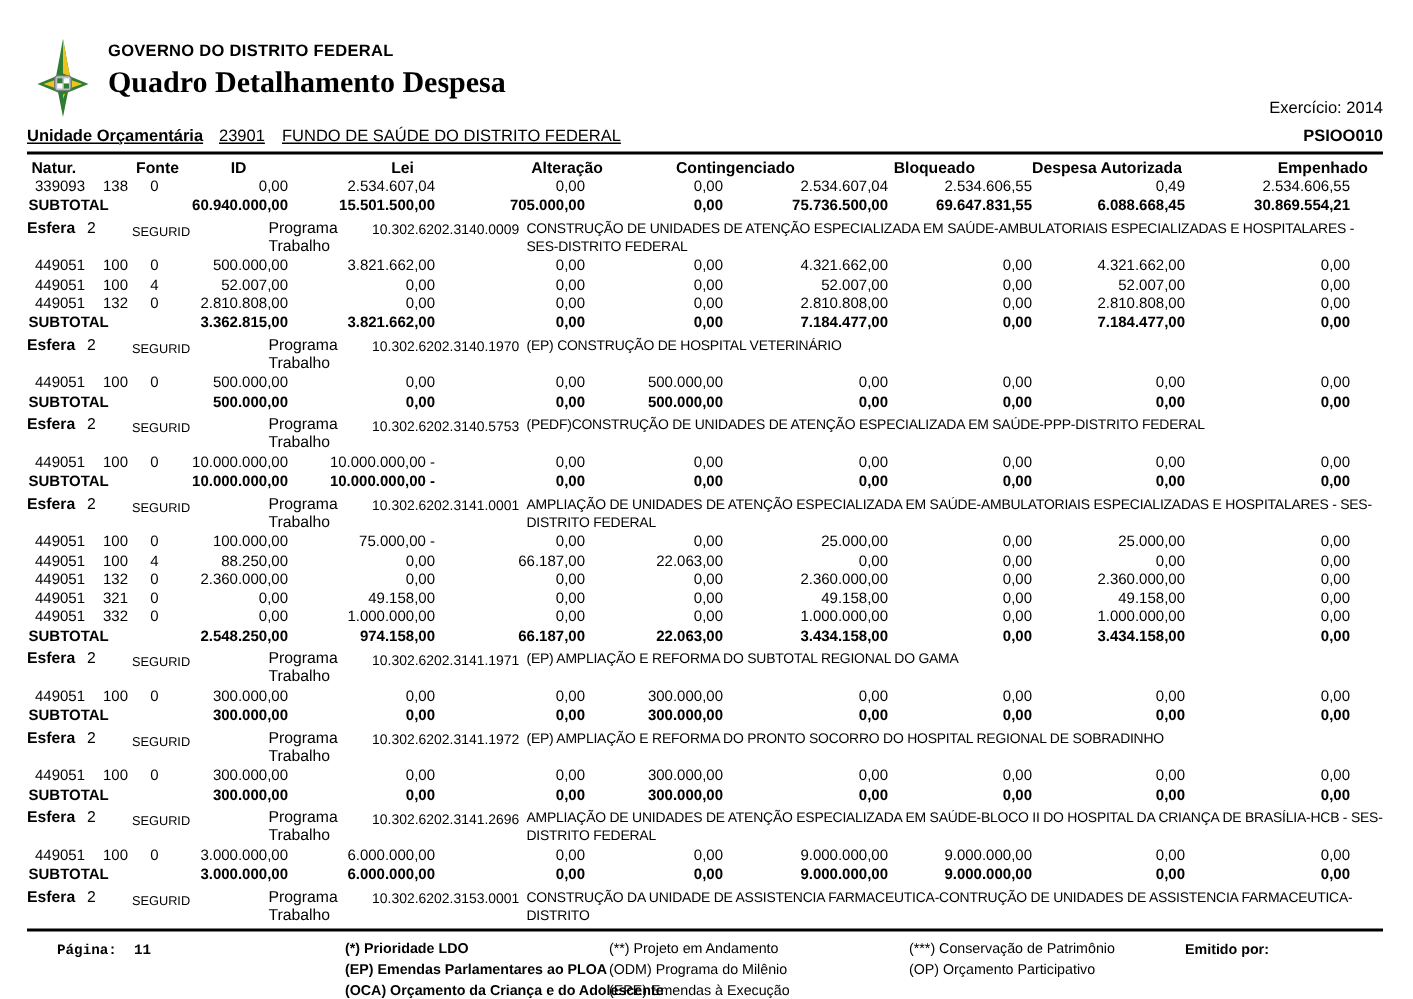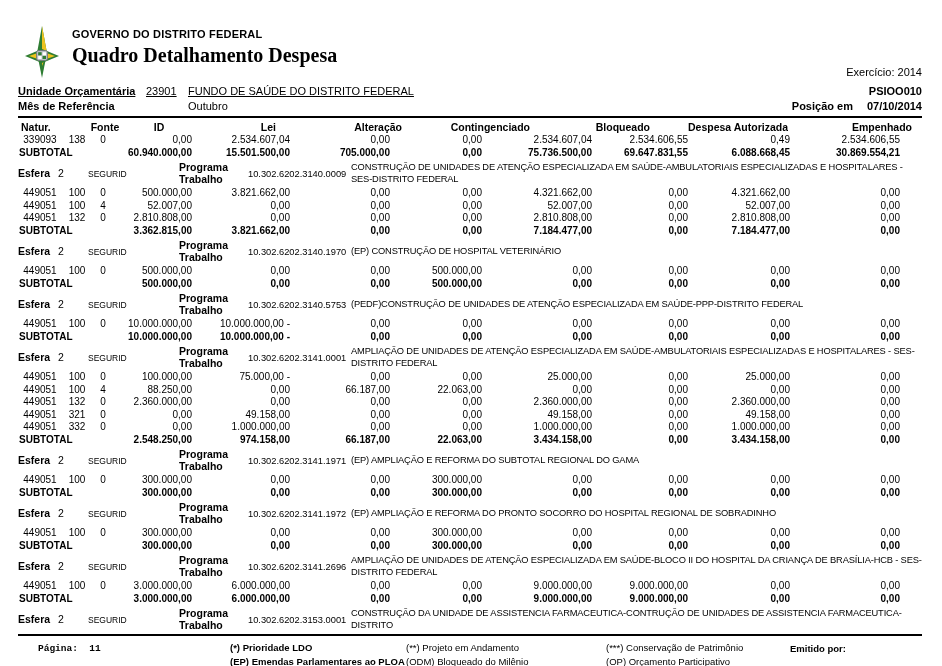--- a/index.html
+++ b/index.html
@@ -34,25 +34,25 @@
     font-size:10px; line-height:12.5px; height:12.5px;
   }
   .row.hdr { font-size:10.5px; font-weight:bold; height:14px; line-height:14px;gap:28px; }
   .cell { overflow:hidden; white-space:nowrap; }
   .cell.left { text-align:left; padding-left:3px; }
   .cell.ctr  { text-align:center; }
   .cell.num  { text-align:right; }
   .row.subtotal { font-weight:bold; }
   .cell.sublab { grid-column:1 / span 3; text-align:left; padding-left:1px; }
 
-  .section { display:flex; align-items:center; margin:2px 0 2px; font-size:10.5px; line-height:12px; }
+  .section { display:flex; align-items:flex-start; margin:2px 0 2px; font-size:10.5px; line-height:12px; }
   .s-esfera-label { width:40px; font-weight:bold; flex:0 0 auto; }
   .s-esfera-value { width:30px; flex:0 0 auto; }
   .s-regime { width:47px; font-size:8.5px; padding-top:1.5px; flex:0 0 auto; }
-  .s-prog-label { width:113px; font-weight:bold; flex:0 0 auto;padding-left:44px; }
+  .s-prog-label { width:113px; font-weight:normal; flex:0 0 auto;padding-left:44px; }
   .s-code { width:103px; font-size:9.3px; padding-top:1px; flex:0 0 auto; }
   .s-desc { flex:1; max-width:580px; font-size:9.3px; letter-spacing:-0.15px; padding-top:1px; line-height:11.5px; }
 
   
   .footer { position:relative; height:70px; font-size:9.5px; }
   .f-page { position:absolute; left:20px; top:7px; font-weight:bold;font-family:Liberation Mono, monospace; }
   .f-col { position:absolute; top:5px; }
   .f-col.c1 { left:212px;font-weight:bold; }
   .f-col.c2 { left:388px; }
   .f-col.c3 { left:588px; }
@@ -82,26 +82,20 @@
     </div>
     <div class="exercicio">Exercício: 2014</div>
   </div>
 
   <div class="meta-line first">
     <span class="meta-label">Unidade Orçamentária</span>
     <span class="meta-code">23901</span>
     <span>FUNDO DE SAÚDE DO DISTRITO FEDERAL</span>
     <span class="meta-right">PSIOO010</span>
   </div>
-  <div class="meta-line">
-    <span class="meta-label">Mês de Referência</span>
-    <span class="meta-code"></span>
-    <span>Outubro</span>
-    <span class="meta-right"><span class="lbl">Posição em</span><span>07/10/2014</span></span>
-  </div>
 
   <div class="rule"></div>
 
   <div class="tbl">
     <div class="row hdr" id="col-headers">
         <div class="cell left">Natur.</div>
         <div class="cell ctr">Fonte</div>
         <div class="cell ctr">ID</div>
         <div class="cell num">Lei</div>
         <div class="cell num">Alteração</div>
@@ -454,21 +448,21 @@
 
   <div class="footer">
     <div class="f-page"><span>Página:</span>&nbsp;&nbsp;<span>11</span></div>
     <div class="f-col c1" id="legend-col1">
         <div class="f-line">(*)  Prioridade LDO</div>
         <div class="f-line">(EP)  Emendas Parlamentares ao PLOA</div>
         <div class="f-line">(OCA)  Orçamento da Criança e do Adolescente</div>
       </div>
     <div class="f-col c2" id="legend-col2">
         <div class="f-line">(**)  Projeto em Andamento</div>
-        <div class="f-line">(ODM) Bloqueado do Milênio</div>
+        <div class="f-line">(ODM) Programa do Milênio</div>
         <div class="f-line">(EPE) Emendas à Execução</div>
       </div>
     <div class="f-col c3" id="legend-col3">
         <div class="f-line">(***)  Conservação de Patrimônio</div>
         <div class="f-line">(OP) Orçamento Participativo</div>
       </div>
     <div class="f-emit">Emitido por:</div>
   </div>
 
 </div>

